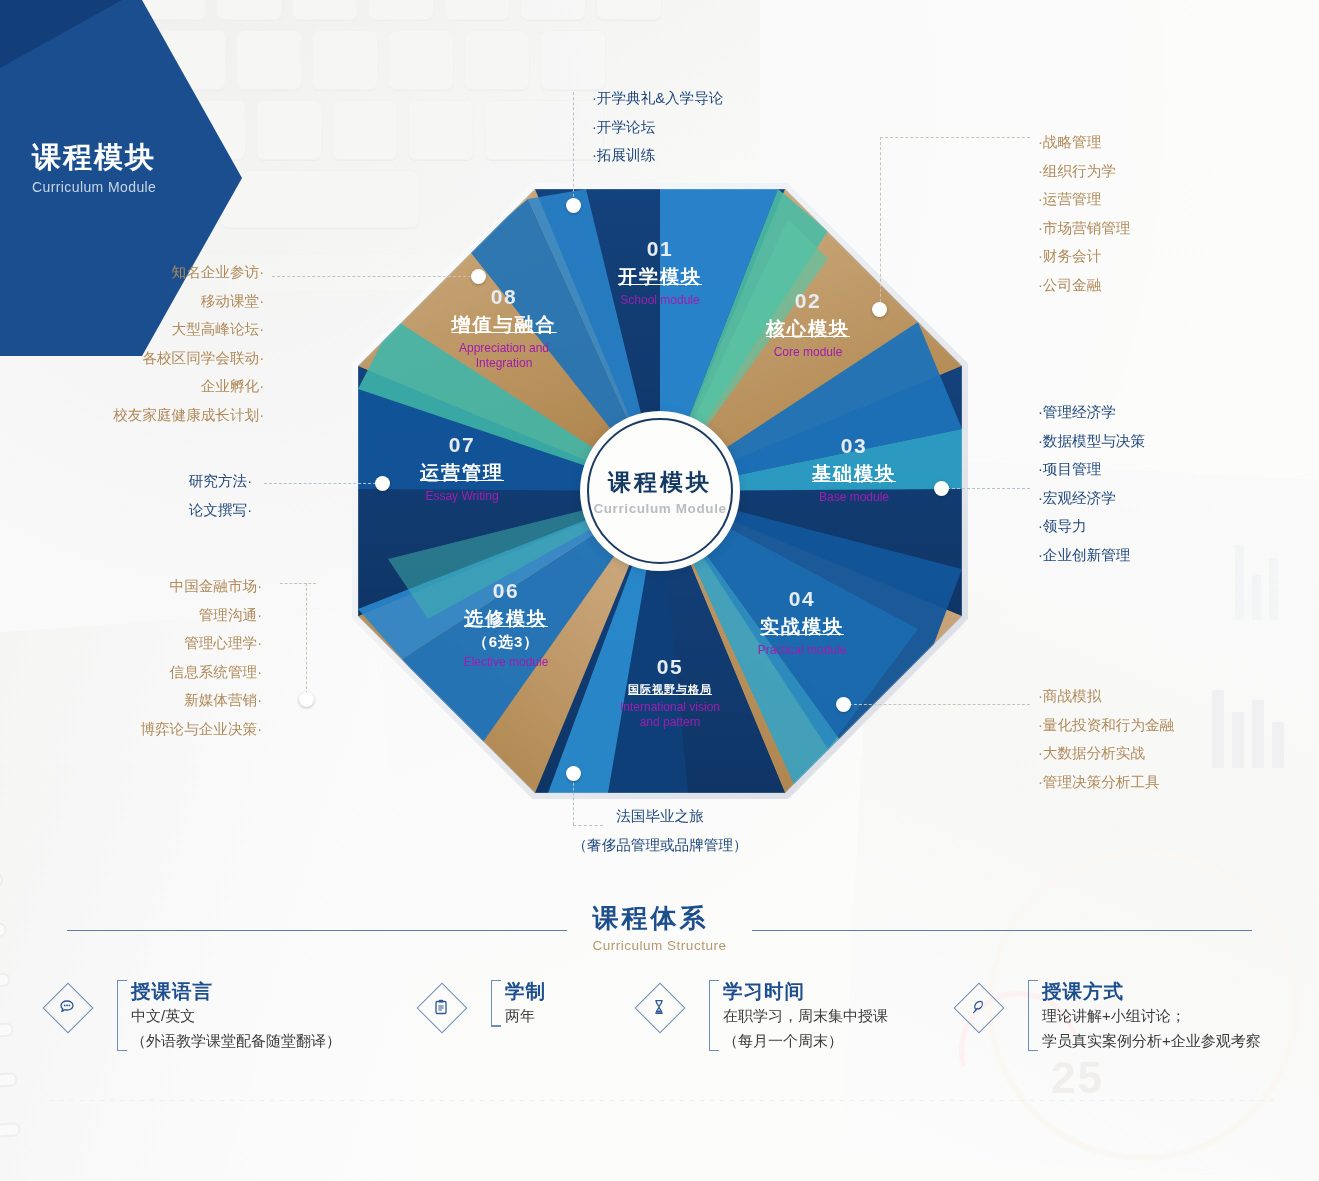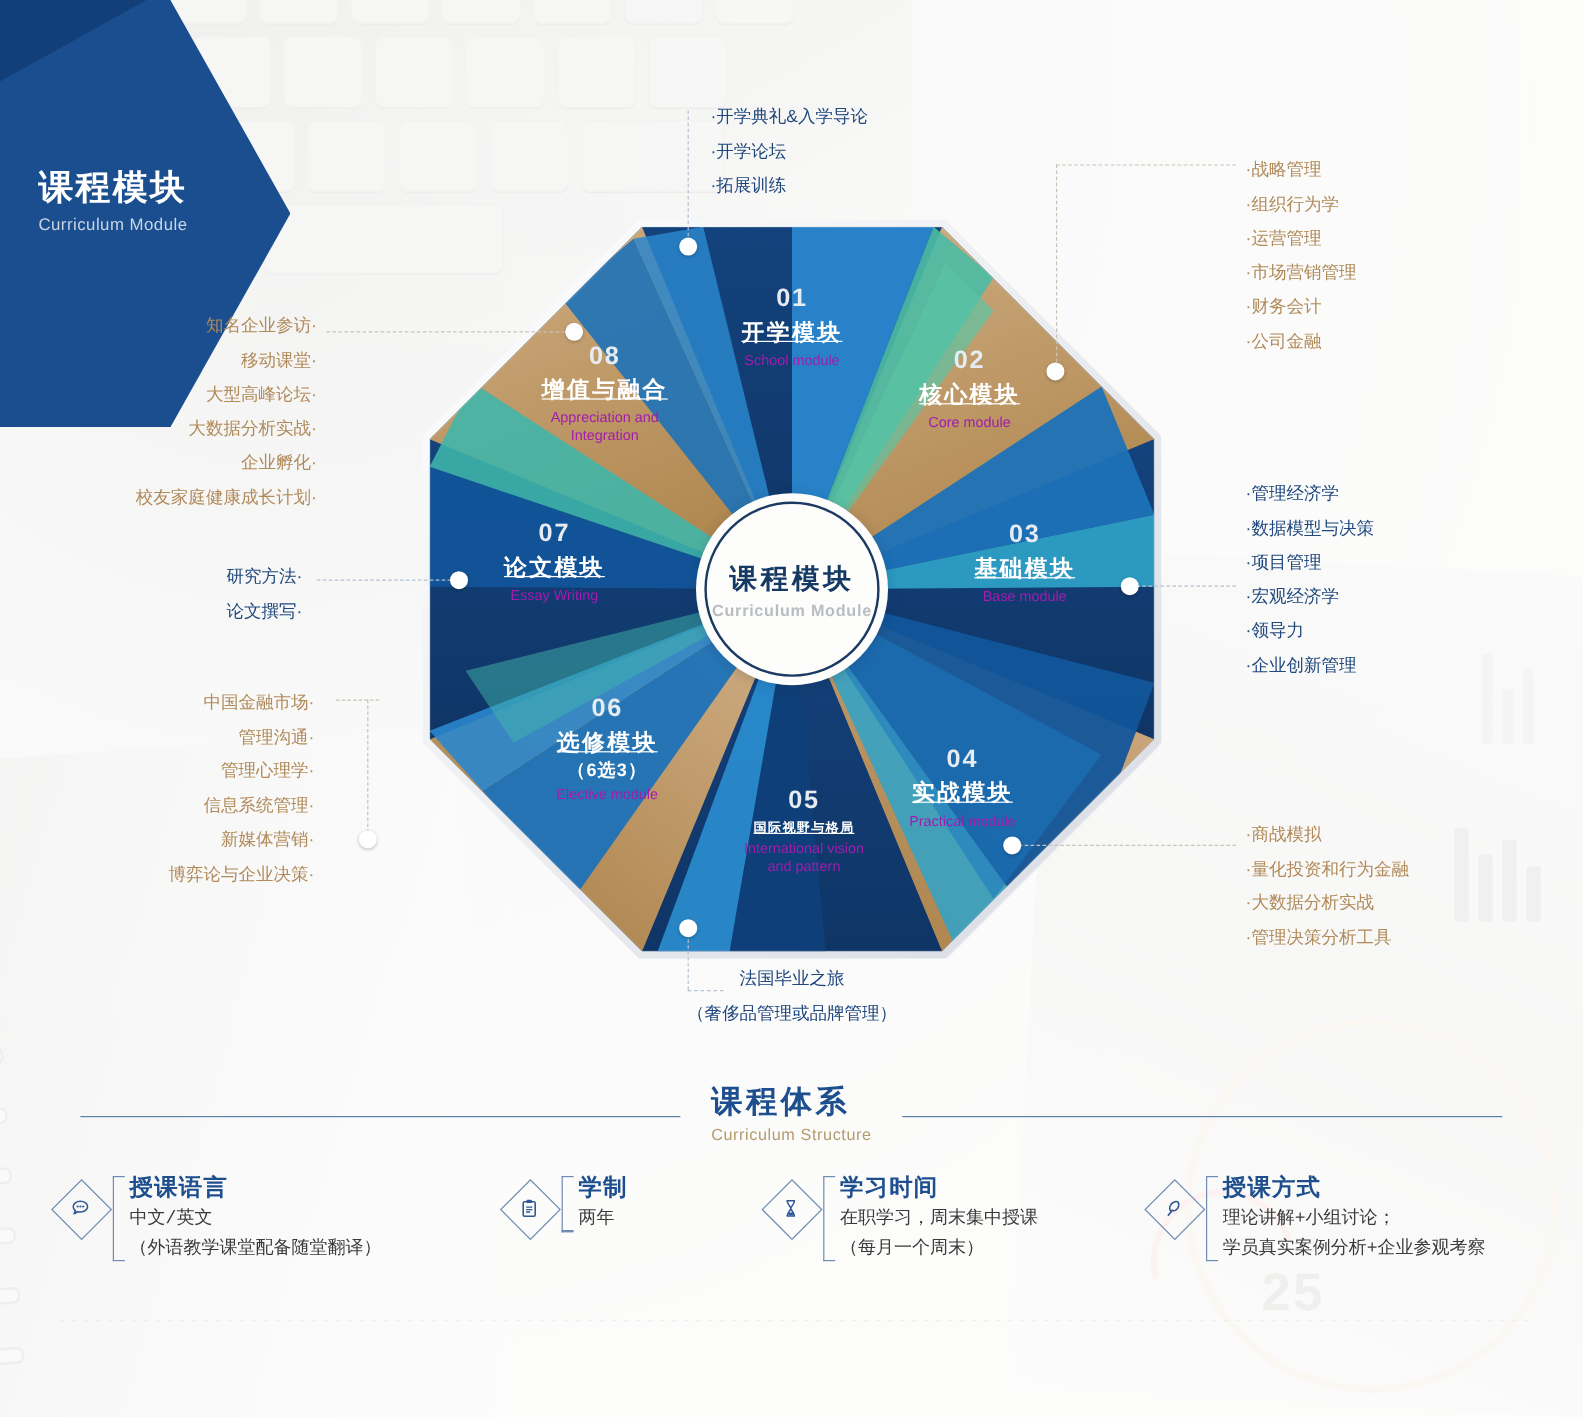--- a/index.html
+++ b/index.html
@@ -104,21 +104,21 @@
   .cs-cn{color:#1d4e8e;font-size:26px;font-weight:bold;letter-spacing:3px;}
   .cs-en{color:#b49a6e;font-size:13.5px;letter-spacing:.5px;margin-top:2px;}
 
   .facts{position:absolute;left:0;top:968px;width:1319px;height:110px;z-index:7;}
   .fact{position:absolute;display:flex;align-items:flex-start;}
   .diamond{width:46px;height:46px;flex:0 0 46px;position:relative;margin-top:6px;}
   .diamond .dm{position:absolute;left:6px;top:6px;width:34px;height:34px;
     border:1.4px solid #6e8cb4;transform:rotate(45deg);}
   .diamond .gl{position:absolute;left:0;top:0;width:46px;height:46px;
     display:flex;align-items:center;justify-content:center;color:#2d5894;font-size:17px;}
-  .bracket{position:relative;margin-left:4px;padding-left:14px;font-family:Liberation Mono, monospace;}
+  .bracket{position:relative;margin-left:27px;padding-left:14px;}
   .bracket:before{content:"";position:absolute;left:0;top:2px;width:10px;height:1.4px;background:#6e8cb4;}
   .bracket:after{content:"";position:absolute;left:0;top:2px;width:1.4px;bottom:2px;background:#6e8cb4;}
   .bracket .bb{position:absolute;left:0;bottom:2px;width:10px;height:1.4px;background:#6e8cb4;}
   .f-title{color:#1d4e8e;font-size:19.5px;font-weight:bold;letter-spacing:1px;line-height:1.35;}
   .f-line{color:#3a3a3a;font-size:15px;line-height:1.62;white-space:nowrap;}
 </style>
 </head>
 <body>
 
 <div class="bg">
@@ -271,40 +271,40 @@
   <div class="seg-label" style="left:360px;top:100px;">
     <div class="seg-num">02</div>
     <div class="seg-cn">核心模块</div>
     <div class="seg-en">Core module</div>
   </div>
   <div class="seg-label" style="left:406px;top:245px;">
     <div class="seg-num">03</div>
     <div class="seg-cn">基础模块</div>
     <div class="seg-en">Base module</div>
   </div>
-  <div class="seg-label" style="left:354px;top:398px;margin-top:34px;">
+  <div class="seg-label" style="left:354px;top:398px;">
     <div class="seg-num">04</div>
     <div class="seg-cn">实战模块</div>
     <div class="seg-en">Practical module</div>
   </div>
   <div class="seg-label" style="left:212px;top:466px;width:200px;">
     <div class="seg-num">05</div>
     <div class="seg-cn sm">国际视野与格局</div>
     <div class="seg-en" style="white-space:pre-line;">International vision
 and pattern</div>
   </div>
   <div class="seg-label" style="left:58px;top:390px;">
     <div class="seg-num">06</div>
     <div class="seg-cn">选修模块</div>
     <div class="seg-sub">（6选3）</div>
     <div class="seg-en">Elective module</div>
   </div>
   <div class="seg-label" style="left:14px;top:244px;">
     <div class="seg-num">07</div>
-    <div class="seg-cn">论文模块</div>
+    <div class="seg-cn">运营管理</div>
     <div class="seg-en">Essay Writing</div>
   </div>
   <div class="seg-label" style="left:56px;top:96px;">
     <div class="seg-num">08</div>
     <div class="seg-cn">增值与融合</div>
     <div class="seg-en" style="white-space:pre-line;">Appreciation and
 Integration</div>
   </div>
 </div>
 
@@ -384,21 +384,21 @@
 
 <div class="callout blue left" style="left:0px;top:467px;width:252px;">
   <div class="it">研究方法·</div>
   <div class="it">论文撰写·</div>
 </div>
 
 <div class="callout gold left" style="left:0px;top:258px;width:264px;">
   <div class="it">知名企业参访·</div>
   <div class="it">移动课堂·</div>
   <div class="it">大型高峰论坛·</div>
-  <div class="it">大数据分析实战·</div>
+  <div class="it">各校区同学会联动·</div>
   <div class="it">企业孵化·</div>
   <div class="it">校友家庭健康成长计划·</div>
 </div>
 
 <div class="cs-head">
   <div class="cs-rule" style="width:500px;"></div>
   <div class="cs-titles">
     <div class="cs-cn">课程体系</div>
     <div class="cs-en">Curriculum Structure</div>
   </div>

